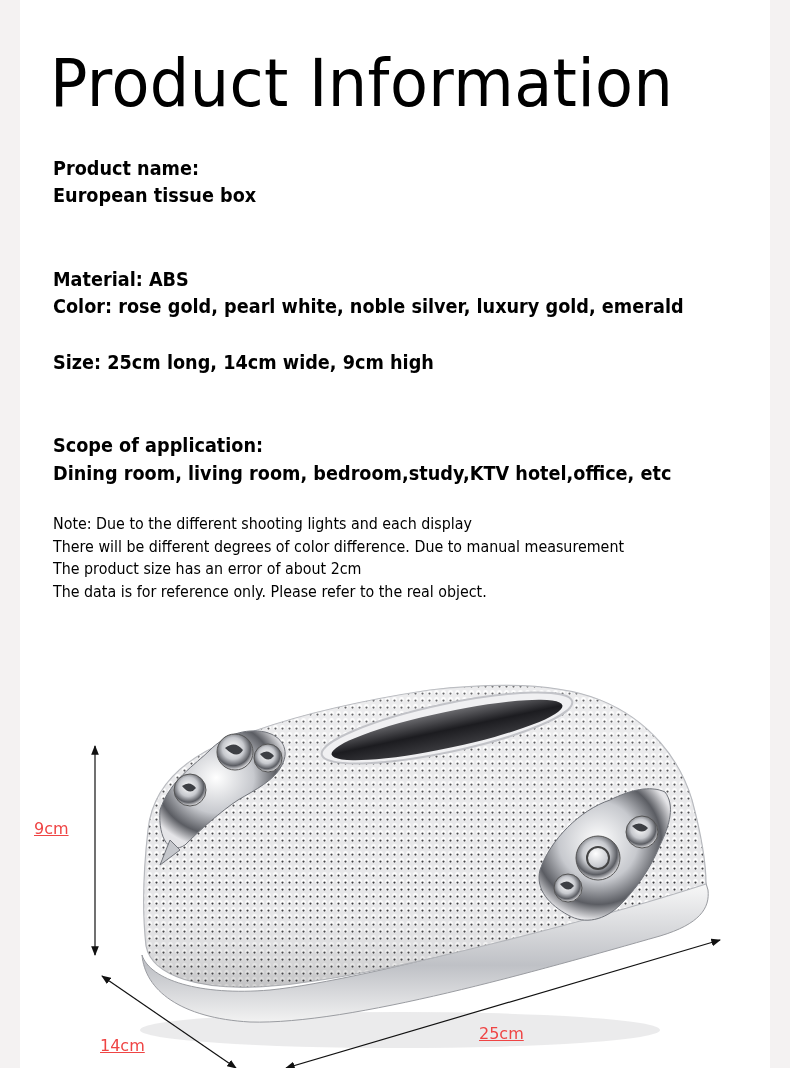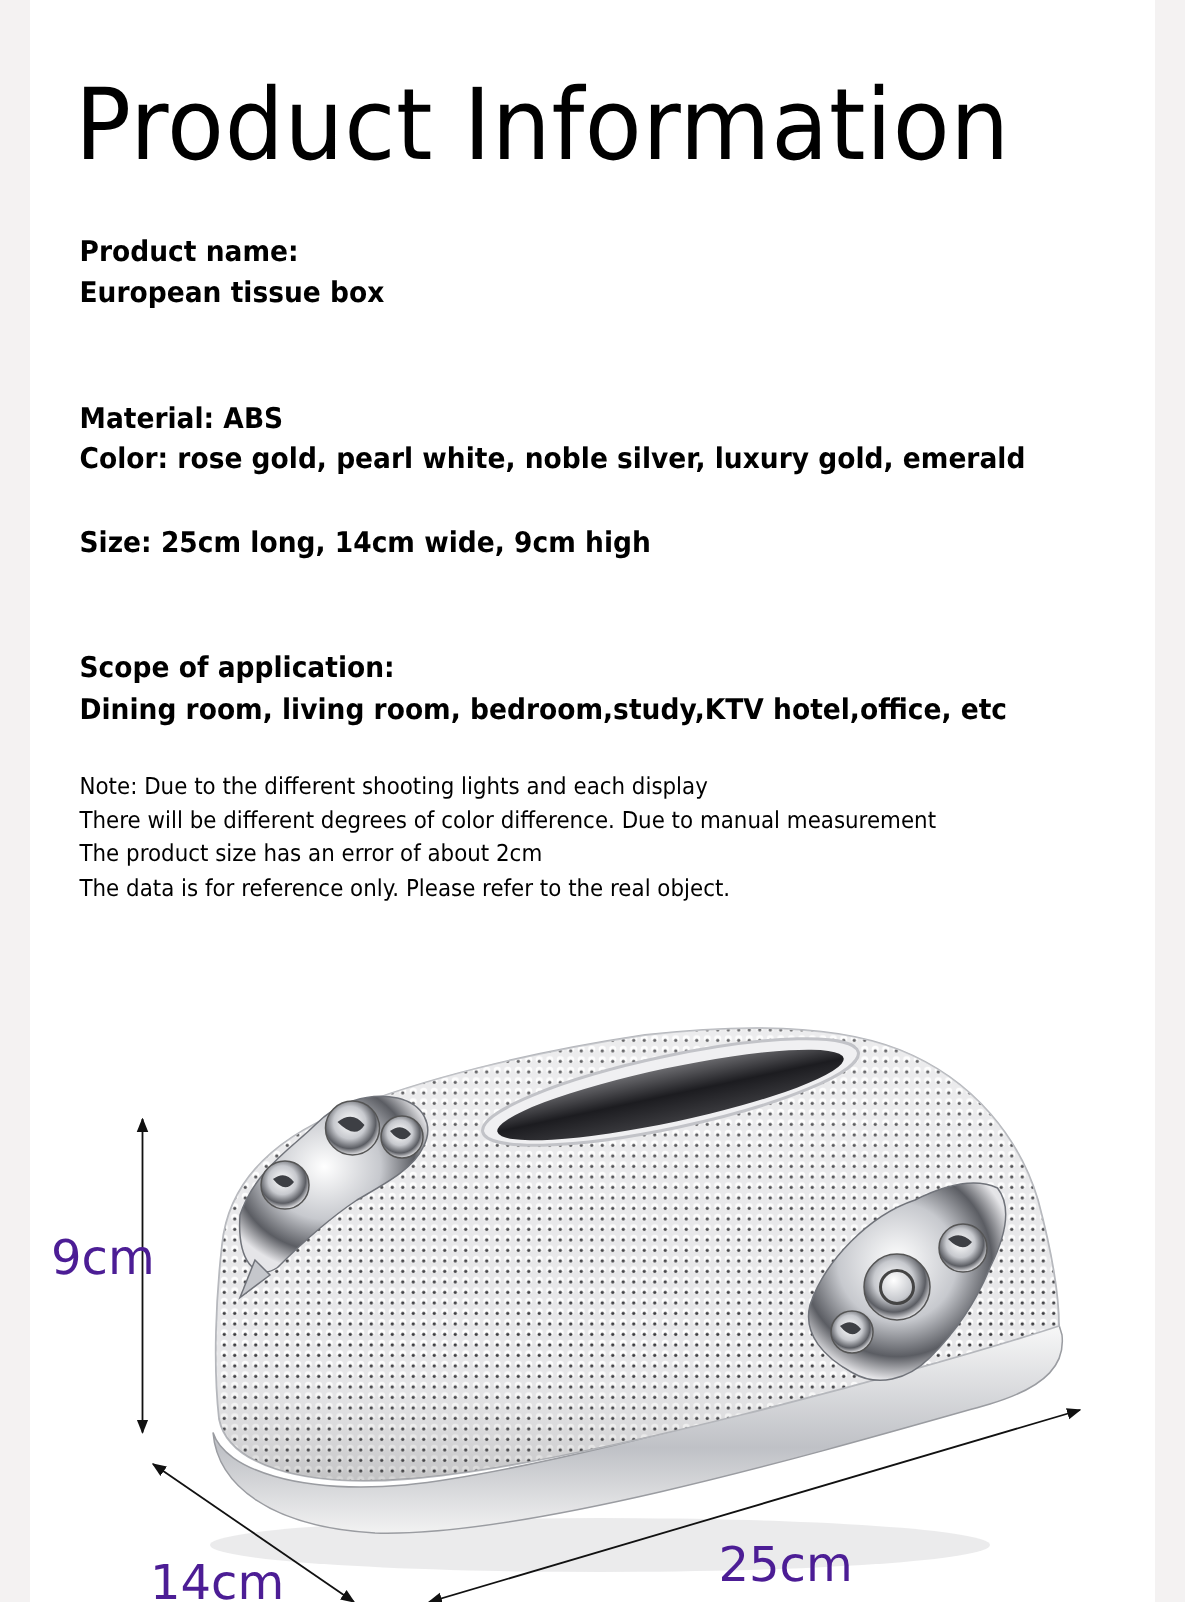--- a/index.html
+++ b/index.html
@@ -35,22 +35,23 @@
     font-size: 15.5px; line-height: 22.5px; white-space: nowrap;
     transform: scaleX(0.92); transform-origin: left top;
     color: #000;
   }
   .figure {
     position: absolute; left: 0; top: 640px; width: 750px; height: 428px;
   }
   .dim-label {
     position: absolute;
     font-family: "DejaVu Sans", sans-serif;
-    font-size: 32px; color: #4c1d95;
+    font-size: 16px; color: #ef4444;
     white-space: nowrap;
+    text-decoration: underline;
   }
 </style>
 </head>
 <body>
 
 <div class="page">
 
   <div class="title">Product Information</div>
 
   <div class="line" style="top:155px;">Product name:</div>

